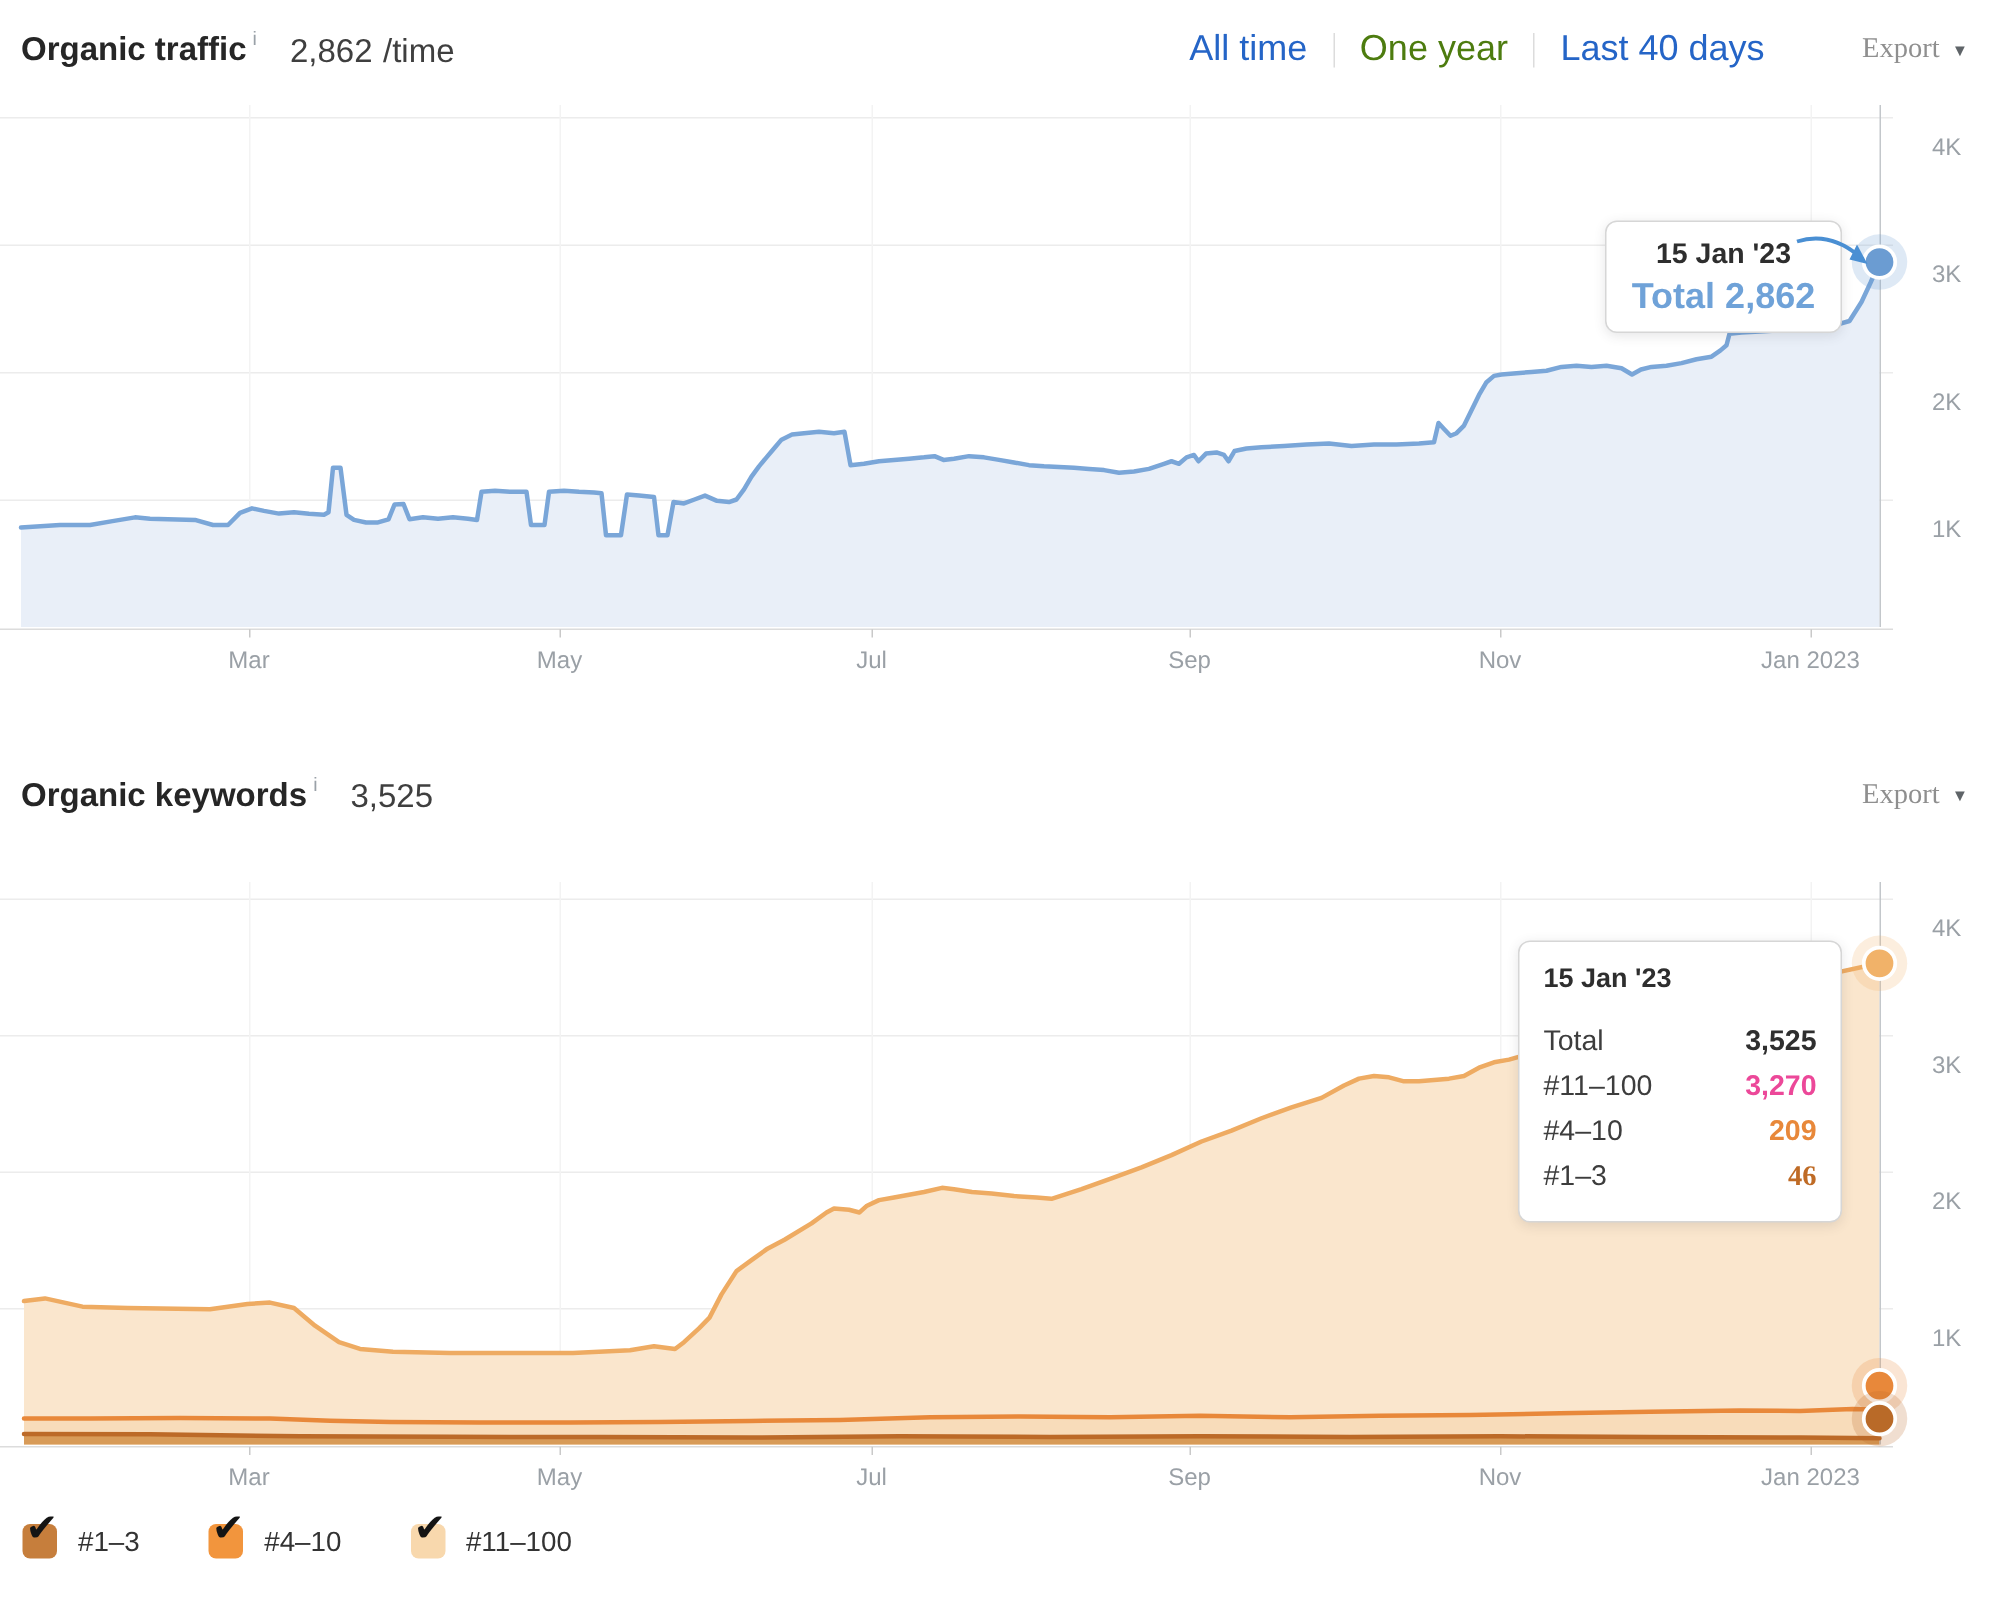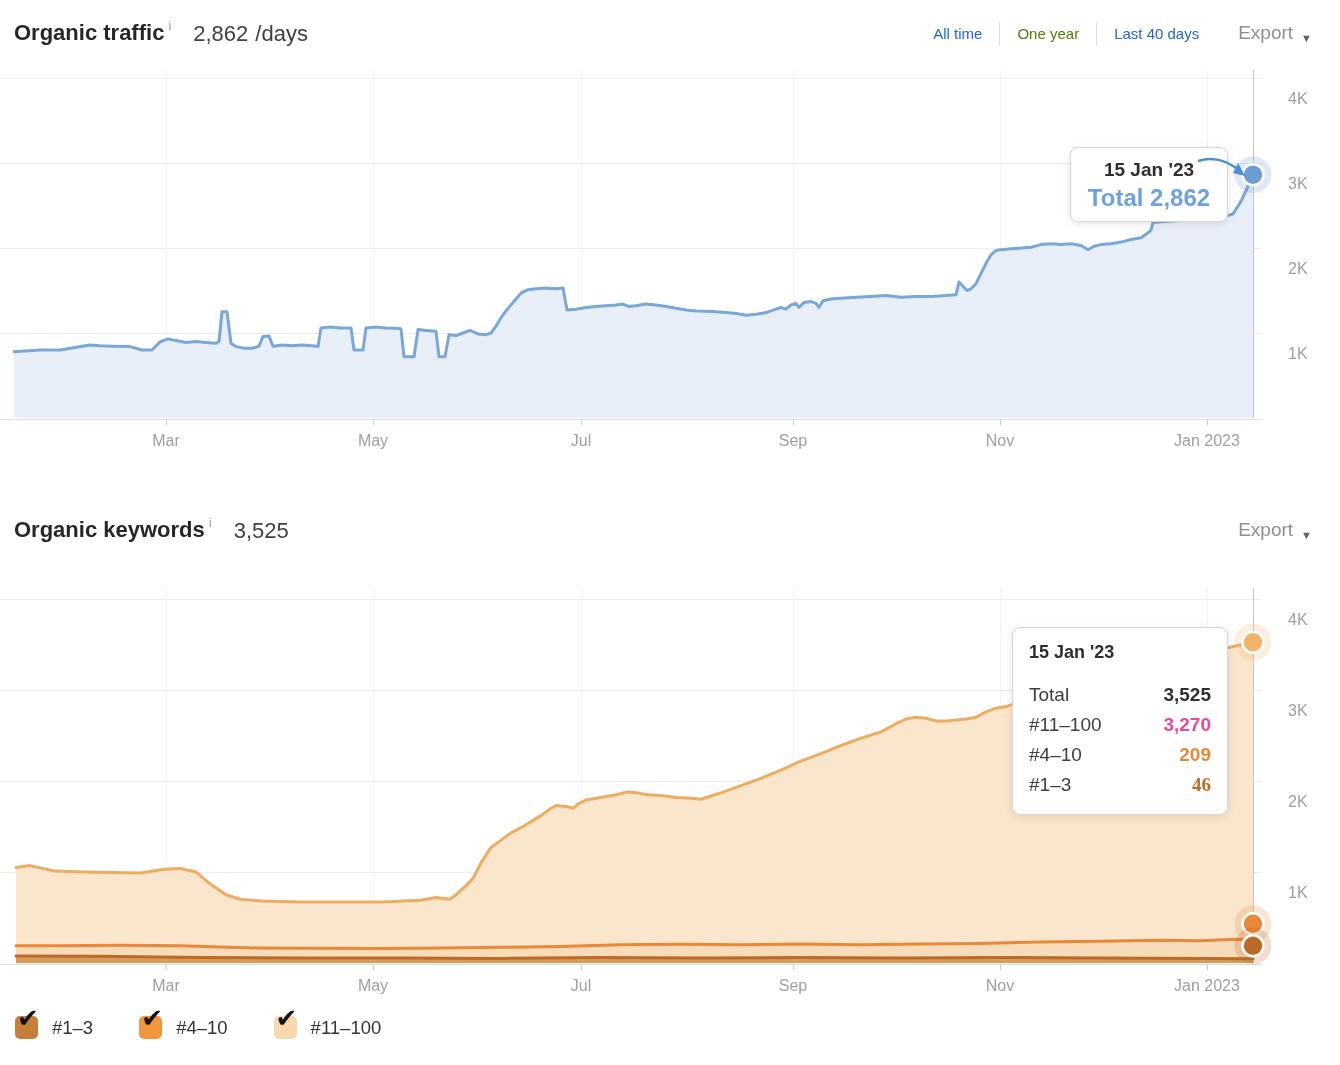--- a/index.html
+++ b/index.html
@@ -11,25 +11,25 @@
   }
   .sec-header{position:absolute;left:14px;right:28px;display:flex;align-items:center;justify-content:space-between;}
   #hdr1{top:8px;height:50px;}
   #hdr2{top:505px;height:50px;gap:28px;}
   .title-group{display:flex;align-items:flex-start;}
   .sec-title{font-size:22px;font-weight:bold;color:#262626;}
   .info-sup{font-size:13px;color:#9aa1a8;margin-left:4px;margin-top:-2px;}
   .metric{font-size:22px;color:#3f3f3f;margin-left:22px;margin-top:1px;}
   .metric .suffix{margin-left:7px;}
   .controls{display:flex;align-items:center;}
-  .tab{font-size:15px;margin:0 17px;cursor:pointer;white-space:nowrap;}
+  .tab{font-size:24px;margin:0 17px;cursor:pointer;white-space:nowrap;}
   .tab.link{color:#2565c7;}
   .tab.active{color:#4d7c0f;font-weight:normal;}
   .vdiv{width:1px;height:23px;background:#dcdcdc;}
-  .export-btn{font-size:19px;color:#8f8f8f;margin-left:22px;display:flex;align-items:flex-end;cursor:pointer;white-space:nowrap;}
+  .export-btn{font-size:19px;color:#8f8f8f;margin-left:48px;display:flex;align-items:center;cursor:pointer;white-space:nowrap;font-family:Liberation Serif, serif;}
   .caret{font-size:11px;color:#5f6468;margin-left:8px;margin-top:2px;}
 
   svg.chart{position:absolute;left:0;display:block;}
   #chart-svg-0{top:70px;}
   #chart-svg-1{top:588px;}
 
   .xlab{position:absolute;transform:translateX(-50%);font-size:16px;color:#9aa0a6;white-space:nowrap;}
   .ylab{position:absolute;font-size:16px;color:#9aa0a6;}
 
   .tooltip{position:absolute;background:#fff;border:1px solid #d6d6d6;border-radius:8px;
@@ -54,21 +54,21 @@
 </style>
 </head>
 <body>
 
 <div>
 
   <div class="sec-header" id="hdr1">
     <div class="title-group">
       <span class="sec-title">Organic traffic</span>
       <span class="info-sup">i</span>
-      <span class="metric"><span>2,862</span><span class="suffix">/days</span></span>
+      <span class="metric"><span>2,862</span><span class="suffix">/time</span></span>
     </div>
     <div class="controls">
       <span class="tab link">All time</span>
       <span class="vdiv"></span>
       <span class="tab active">One year</span>
       <span class="vdiv"></span>
       <span class="tab link">Last 40 days</span>
       <span class="export-btn">
         <span>Export</span>
         <span class="caret">▼</span>

